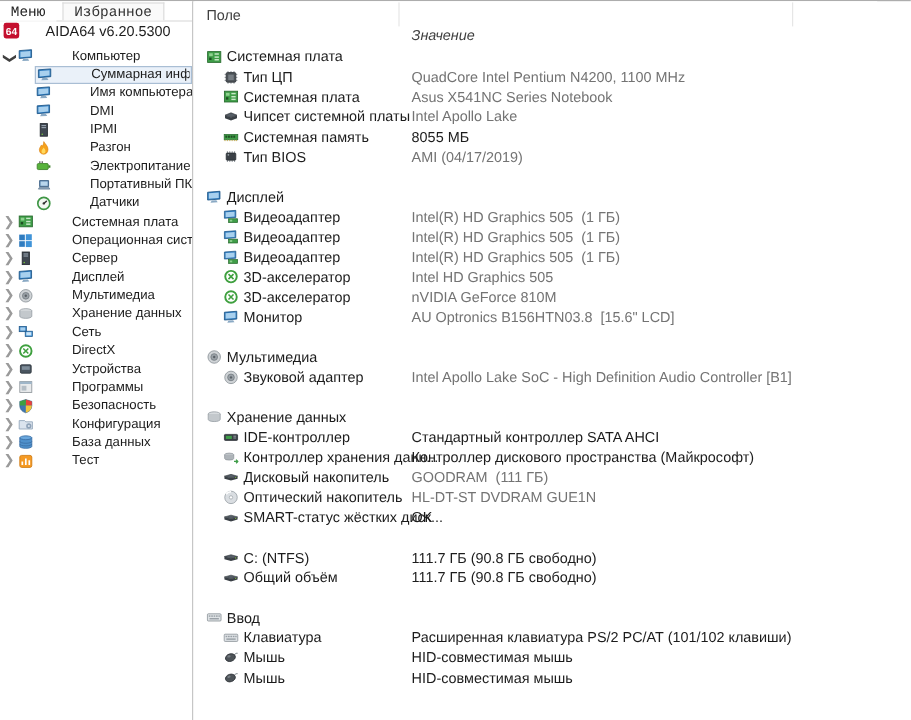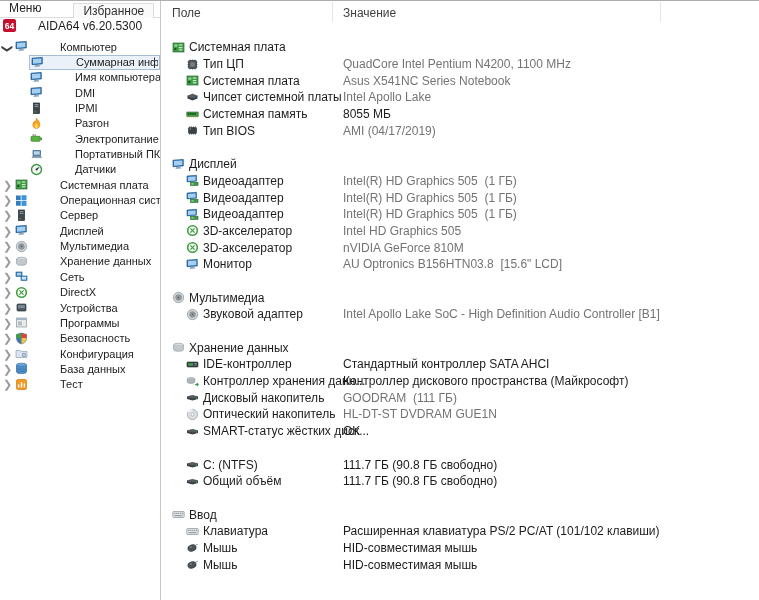--- a/index.html
+++ b/index.html
@@ -5,44 +5,44 @@
   * { box-sizing: border-box; }
   html,body { margin:0; padding:0; }
   body {
     width:759px; height:600px; overflow:hidden; background:#fff;
     font-family:"Liberation Sans", sans-serif; font-size:12px; color:#1c1c1c;
     border-top:1px solid #adadad;
   }
   
   .sidebar { position:absolute; left:0; top:1px; width:161px; height:599px;
              border-right:1px solid #c6c6c6; background:#fff; overflow:hidden; }
-  .tabbar { display:flex; height:17px; border-bottom:1px solid #dcdcdc; align-items:flex-start; }
+  .tabbar { display:flex; height:17px; border-bottom:1px solid #dcdcdc; align-items:flex-end;font-family:Liberation Mono, monospace; }
   .tab { display:flex; align-items:center; padding:0 9px; cursor:default; position:relative; color:#222; }
   .tab.active { background:#fff; }
   .tab.active::after { content:''; position:absolute; left:0; right:0; bottom:-1px; height:1px; background:#fff; }
-  .tab.inactive { background:#fafafa; border:1px solid #dcdcdc; border-bottom:none; margin:2px 0 0 23px; color:#333; }
+  .tab.inactive { background:#fafafa; border:1px solid #dcdcdc; border-bottom:none; margin:2px 0 0 5px; color:#333; }
   .app-row { display:flex; align-items:flex-start; gap:22px; height:19px; padding:1px 0 0 3px; }
   .app-badge { width:13px; height:13px; background:#c40f2e; border-radius:2px; color:#fff;
                font-size:8.5px; font-weight:bold; display:flex; align-items:center; justify-content:center; flex:0 0 13px;}
   .tree { padding-top:2px; }
   .tree-row { display:flex; align-items:center; height:15.35px; padding-left:3px; white-space:nowrap; cursor:default; }
   .chev { width:12px; flex:0 0 12px; text-align:left; font-size:11px; line-height:10px; color:#9a9a9a; }
   .chev.expanded { color:#404040; }
   .indent { width:15px; flex:0 0 15px; }
   .t-ico { width:13px; height:13px; flex:0 0 13px; margin-right:4px; display:inline-flex; }
   .t-ico svg { display:block; }
   .t-label { font-size:11px; color:#1c1c1c;margin-left:28px; }
   .hl { display:flex; align-items:center; flex:1 1 auto; min-width:0; overflow:hidden;
         background:#eaf1f9; border:1px solid #a9bed4; height:15px; padding:0 1px; margin-left:-1px; }
   .hl .t-label { overflow:hidden; text-overflow:clip; }
   
   .main { position:absolute; left:162px; top:1px; width:569px; height:599px; background:#fff; }
   .m-header { position:relative; height:22px; }
   .m-header .h1 { position:absolute; left:10px; top:5px; color:#404040; }
-  .m-header .h2 { position:absolute; left:181px; top:5px; color:#404040; }
+  .m-header .h2 { position:absolute; left:181px; top:21px; color:#404040;font-style:italic; }
   .hdiv { position:absolute; top:1px; width:1px; height:20px; background:#e6e6e6; }
   .m-content { position:relative; padding-top:16px; }
   .row { position:relative; height:16.7px; }
   .gap { height:16.7px; }
   .cell-label { position:absolute; left:24px; top:0; height:16.7px; display:flex; align-items:center; gap:4px; white-space:nowrap; }
   .row.section .cell-label { left:10px; }
   .cell-value { position:absolute; left:181px; top:0; height:16.7px; display:flex; align-items:center; white-space:pre; }
   .cell-value.link { color:#737373; }
   .cell-value.plain { color:#1c1c1c; }
   .m-ico { width:13px; height:13px; flex:0 0 13px; display:inline-flex; }

